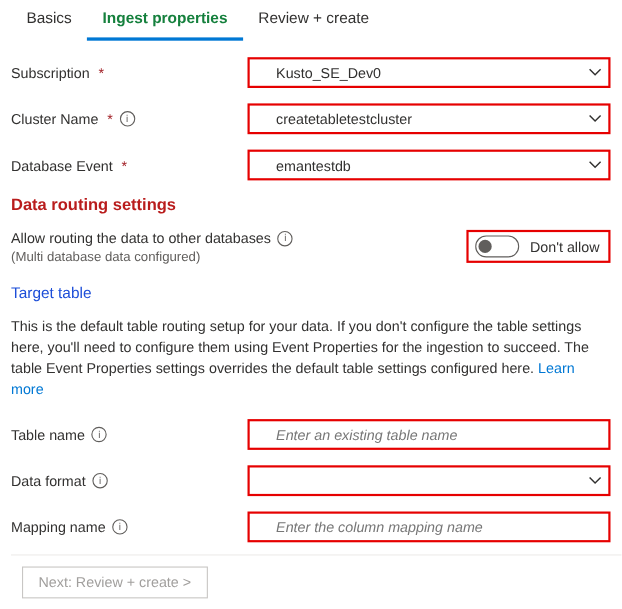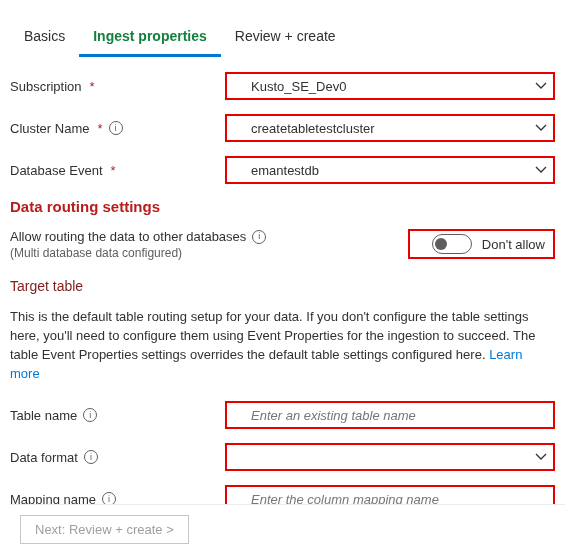--- a/index.html
+++ b/index.html
@@ -4,21 +4,21 @@
   <style>
     * { box-sizing: border-box; margin: 0; padding: 0; }
     body {
       font-family: "Segoe UI", -apple-system, sans-serif;
       font-size: 13px;
       color: #323130;
       background: #fff;
       width: 565px;
       padding: 0 10px;
     }
-    .tabs { display: flex; border-bottom: 1px solid transparent; margin-bottom: 14px; padding-top: 20px; }
+    .tabs { display: flex; border-bottom: 1px solid transparent; margin-bottom: 14px; padding-top: 0; }
     .tab { padding: 8px 14px 10px; cursor: pointer; color: #323130; font-size: 14px; }
     .tab.active { color: #15803d; font-weight: 600; border-bottom: 3px solid #0078d4; }
     .form-row { display: flex; align-items: center; margin-bottom: 14px; }
     .form-label { width: 215px; display:flex; align-items:center; gap:6px; }
     .req { color: #a4262c; margin-left:2px; }
     .info-icon {
       display:inline-flex; align-items:center; justify-content:center;
       width:14px; height:14px; border-radius:50%;
       border:1px solid #605e5c; font-size:9px; line-height:1; color:#605e5c;
     }
@@ -31,28 +31,28 @@
     .chevron {
       position:absolute; right:6px; top:50%; transform:translateY(-50%);
     }
     .chevron svg { width:12px; height:12px; display:block; }
     .section-h { font-weight:600; font-size:15px; color:#b91c1c; margin:4px 0 14px; }
     .toggle-row { display:flex; align-items:flex-start; margin-bottom:18px; }
     .toggle-text { flex:1; }
     .toggle-sub { color:#605e5c; font-size:12px; margin-top:2px; }
     .toggle-box {
       display:flex; align-items:center; gap:10px;
-      border:2px solid #e60000; padding:3px 8px 3px 22px;
+      border:2px solid #e60000; padding:3px 8px 3px 6px;
     }
     .switch {
       width:40px; height:20px; border:1px solid #605e5c; border-radius:10px;
       display:flex; align-items:center; padding:2px; background:#fff;
     }
     .switch .knob { width:12px; height:12px; border-radius:50%; background:#605e5c; }
-    .target-h { font-size:14px; color:#7f1d1d; margin-bottom:14px; }
+    .target-h { font-size:14px; color:#1d4ed8; margin-bottom:14px; }
     .desc { font-size:13px; line-height:1.45; margin-bottom:18px; }
     .link { color:#0078d4; cursor:pointer; }
     input.field-input {
       border:none; outline:none; width:100%; height:100%; font:inherit; background:transparent;
     }
     input.field-input::placeholder { color:#767676; font-style: italic; }
     .footer {
       position:absolute; bottom:0; left:0; width:565px;
       border-top:1px solid #edebe9; padding:10px;
       display:flex; gap:10px; background:#fff;

